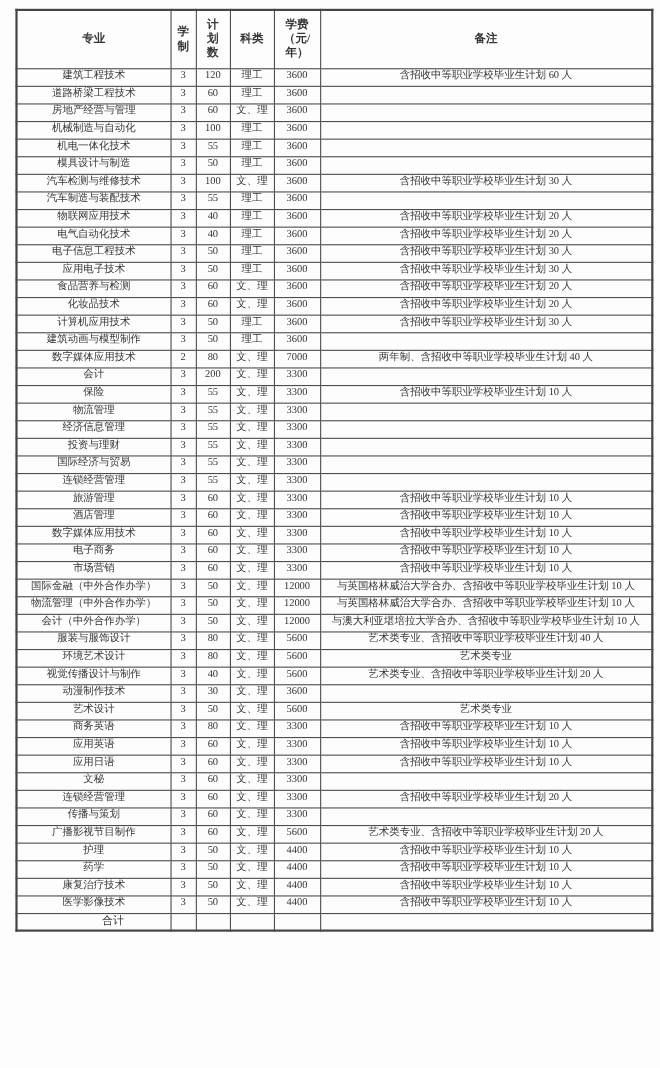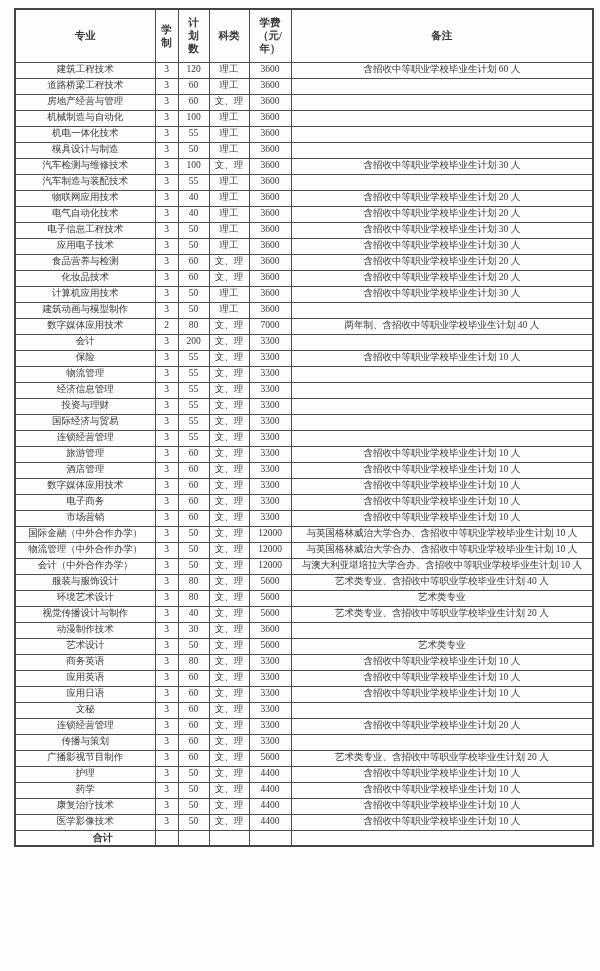--- a/index.html
+++ b/index.html
@@ -35,21 +35,21 @@
     height: 53px;
     line-height: 1.25;
     white-space: pre-line;
   }
   table.plan td {
     font-size: 9.5px;
     height: 16px;
     line-height: 1.05;
   }
   td.major-cell { font-size: 10px; }
-  tr.total-row td { font-weight: bold; font-size: 10px; padding-left: 36px; }
+  tr.total-row td { font-weight: normal; font-size: 10px; padding-left: 36px; }
 </style>
 </head>
 <body>
 
 <div class="page">
   <table class="plan">
     <colgroup>
       <col style="width:140px">
       <col style="width:23px">
       <col style="width:31px">

